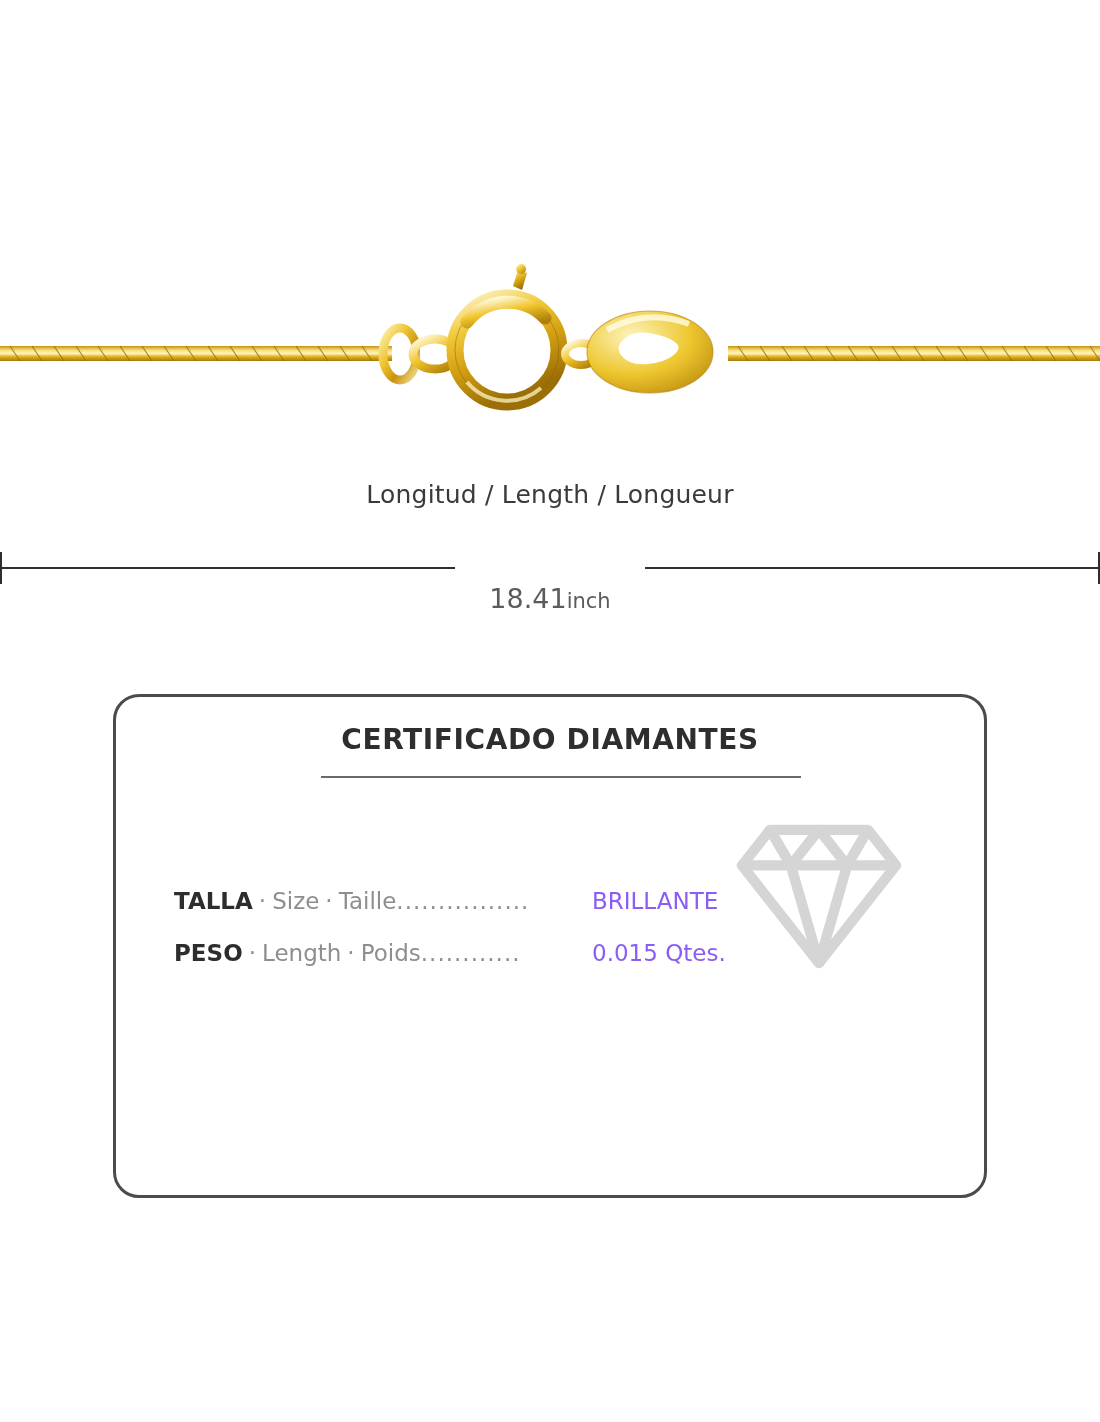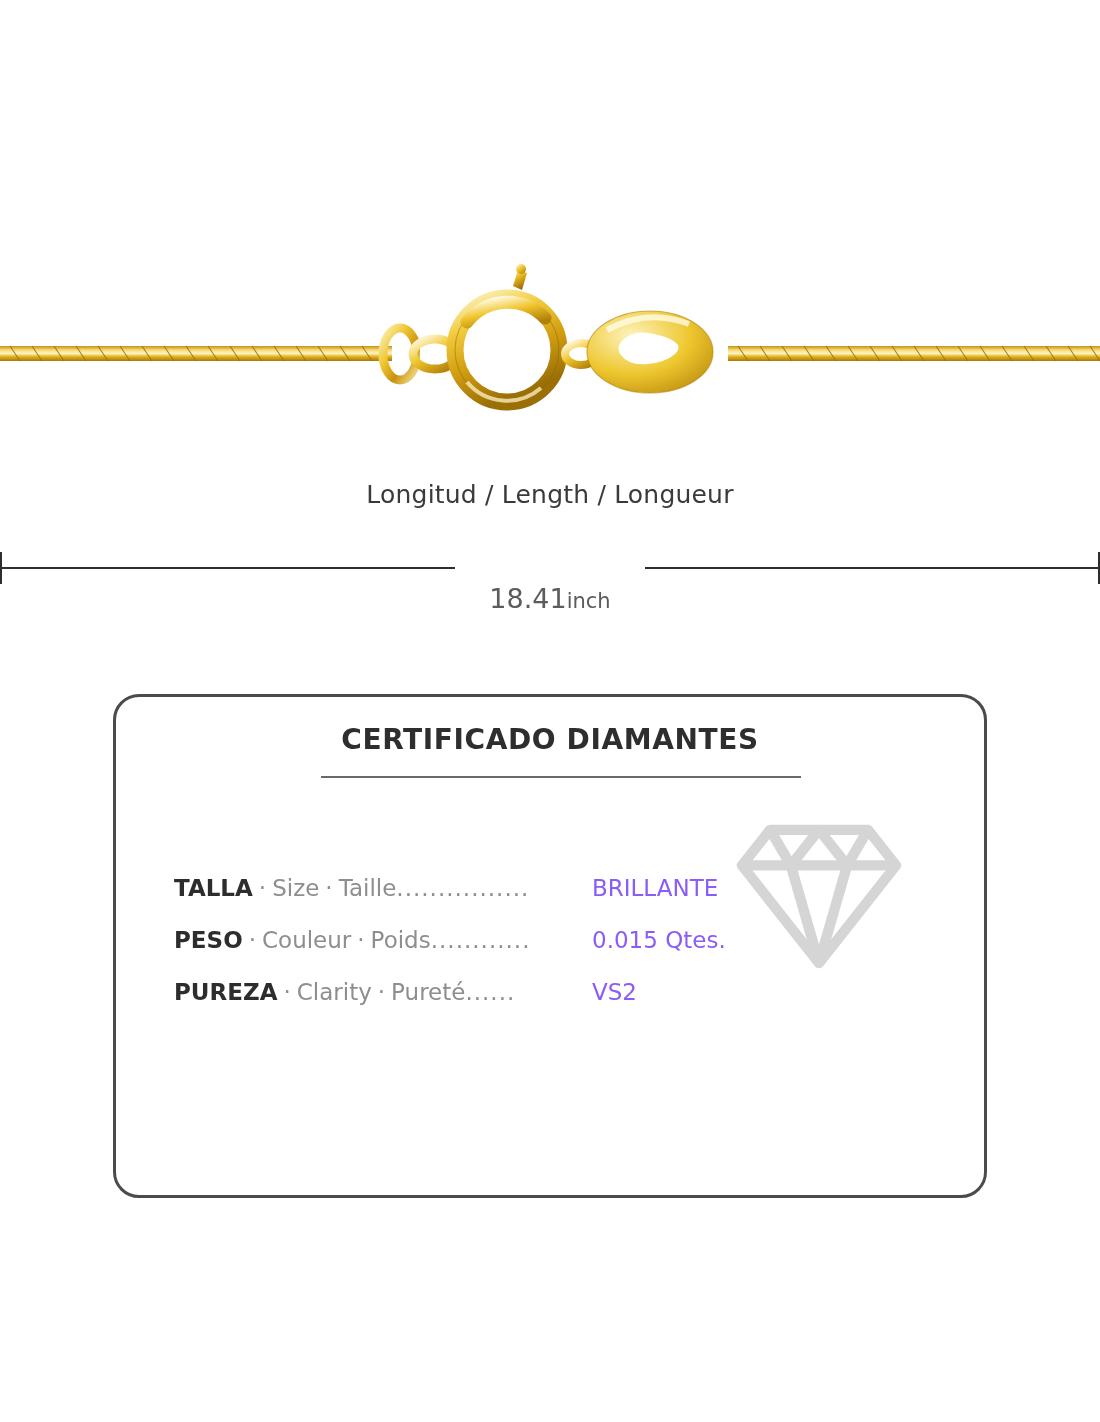--- a/index.html
+++ b/index.html
@@ -132,21 +132,21 @@
     opacity: 1;
   }
   .cert-rows {
     position: absolute;
     left: 58px;
     top: 178px;
     width: 760px;
   }
   .cert-row {
     display: flex;
-    align-items: flex-start;
+    align-items: center;
     height: 52px;
     font-size: 23px;
     white-space: nowrap;
   }
   .cert-row .lbl-es {
     color: #2d2d2d;
     font-weight: bold;
   }
   .cert-row .sep {
     color: #8e8e8e;
@@ -329,27 +329,21 @@
 
     <div class="cert-row">
       <span class="left-part">
         <span class="lbl-es">TALLA</span><span class="sep">·</span><span class="lbl-en">Size</span><span class="sep">·</span><span class="lbl-fr">Taille</span><span class="dots">................</span>
       </span>
       <span class="value">BRILLANTE</span>
     </div>
 
     <div class="cert-row">
       <span class="left-part">
-        <span class="lbl-es">PESO</span><span class="sep">·</span><span class="lbl-en">Couleur</span><span class="sep">·</span><span class="lbl-fr">Poids</span><span class="dots">............</span>
+        <span class="lbl-es">PESO</span><span class="sep">·</span><span class="lbl-en">Length</span><span class="sep">·</span><span class="lbl-fr">Poids</span><span class="dots">............</span>
       </span>
       <span class="value">0.015 Qtes.</span>
     </div>
 
-    <div class="cert-row">
-      <span class="left-part">
-        <span class="lbl-es">PUREZA</span><span class="sep">·</span><span class="lbl-en">Clarity</span><span class="sep">·</span><span class="lbl-fr">Pureté</span><span class="dots">......</span>
-      </span>
-      <span class="value">VS2</span>
-    </div>
 
 
   </div>
 </div>
 
 </body></html>

